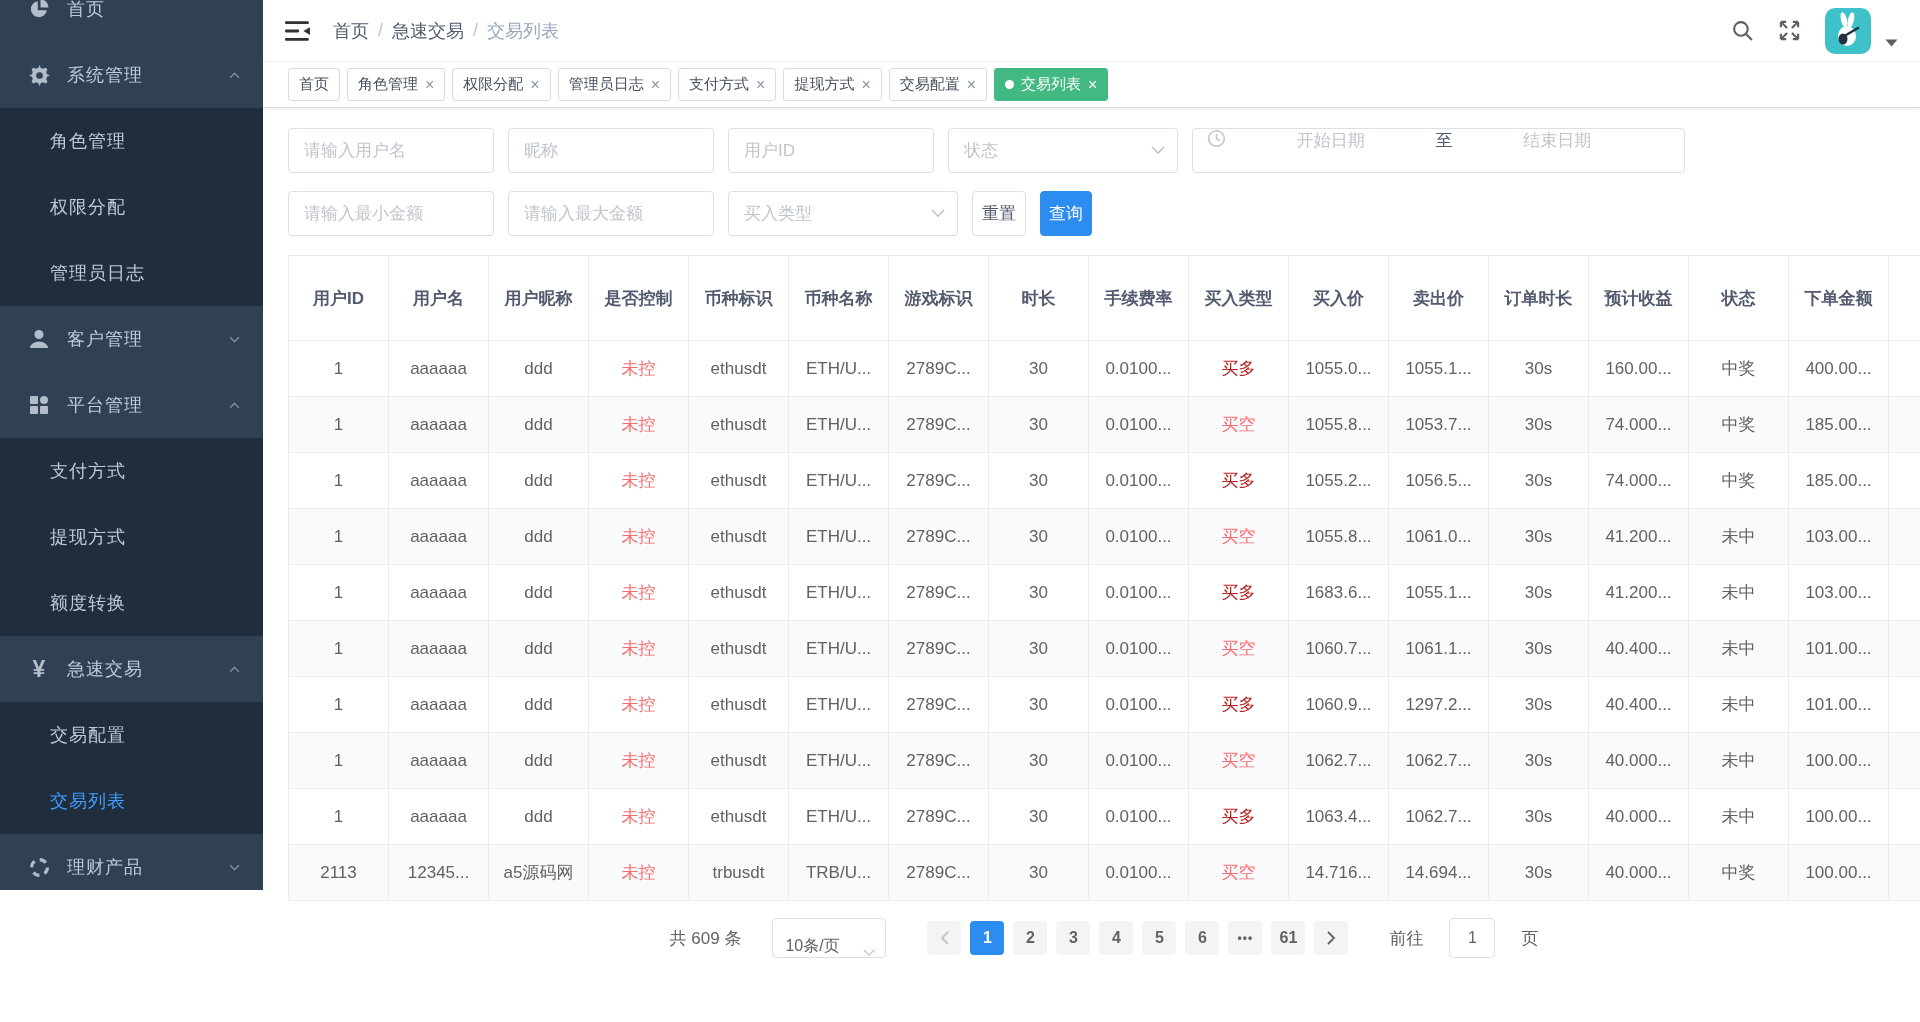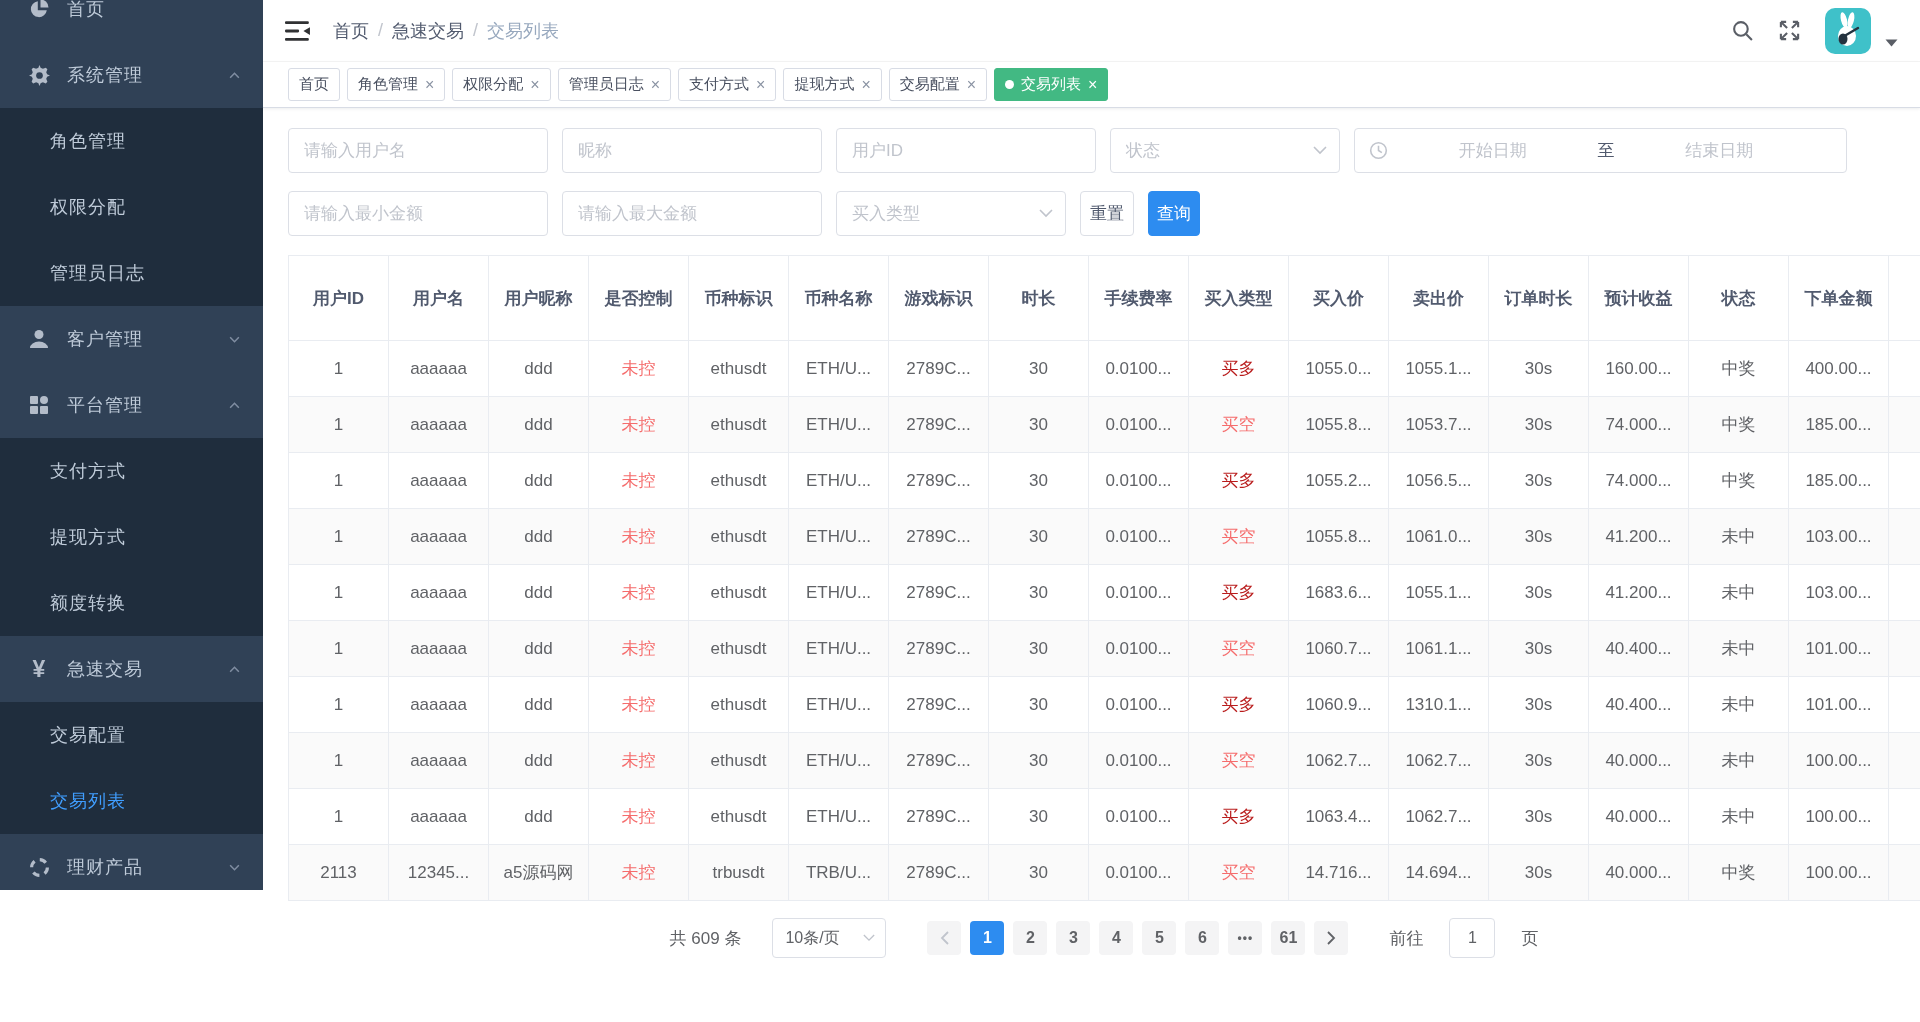--- a/index.html
+++ b/index.html
@@ -45,30 +45,30 @@
          background:#fff; color:#495060; font-size:15px; display:inline-flex;
          align-items:center; gap:7px; cursor:pointer; white-space:nowrap; }
   .tab.active { background:#42b983; border-color:#42b983; color:#fff; }
   .tab .dot { width:9px; height:9px; border-radius:50%; background:#fff; }
   .tab .close { font-size:16px; color:#8a93a3; line-height:1; }
   .tab.active .close { color:#fff; }
 
   
   .content { padding:20px 0 0 25px; }
   .filters-row { display:flex; gap:14px; margin-bottom:18px; align-items:center; }
-  .f-input { width:260px; height:45px; border:1px solid #dcdfe6; border-radius:4px;
+  .f-input { width:206px; height:45px; border:1px solid #dcdfe6; border-radius:4px;
              padding:0 15px; font-size:17px; color:#606266; background:#fff; outline:none;
              font-family:inherit; }
   .f-input::placeholder { color:#c0c4cc; }
   .f-select { width:230px; height:45px; border:1px solid #dcdfe6; border-radius:4px;
               padding:0 12px 0 15px; display:flex; align-items:center;
               justify-content:space-between; background:#fff; cursor:pointer; }
   .f-select .ph { font-size:17px; color:#c0c4cc; }
   .f-date { width:493px; height:45px; border:1px solid #dcdfe6; border-radius:4px;
-            padding:0 30px 0 14px; display:flex; align-items:center; gap:8px;
+            padding:0 30px 0 14px; display:flex; align-items:flex-start; gap:8px;
             background:#fff; cursor:pointer; }
   .f-date .ph { flex:1; text-align:center; font-size:17px; color:#c0c4cc; }
   .f-date .sep { font-size:17px; color:#515a6e; }
   .btn { height:45px; border-radius:4px; font-size:17px; cursor:pointer; font-family:inherit; }
   .btn-reset { width:54px; background:#fff; border:1px solid #dcdfe6; color:#515a6e; }
   .btn-primary { width:52px; background:#2d8cf0; border:1px solid #2d8cf0; color:#fff; }
 
   
   .table-wrap { width:1632px; overflow:hidden; margin-top:19px; }
   table { border-collapse:collapse; table-layout:fixed; width:1722px; }
@@ -78,21 +78,21 @@
   td { height:56px; color:#606266; }
   tbody tr:nth-child(even) { background:#fafafa; }
   .c-red { color:#f56c6c; }
   .c-green { color:#b91c1c; }
 
   
   .pagination { width:1632px; display:flex; align-items:center; justify-content:center;
                 margin-top:17px; gap:9px; font-size:17px; color:#606266; }
   .pg-total { margin-right:22px; }
   .pg-select { width:114px; height:40px; border:1px solid #dcdfe6; border-radius:4px;
-               display:flex; align-items:center; justify-content:space-between;
+               display:flex; align-items:flex-end; justify-content:space-between;
                padding:0 10px 0 12px; margin-right:32px; font-size:16px; color:#606266;
                background:#fff; cursor:pointer; }
   .pg-btn { min-width:34px; height:34px; padding:0 5px; border-radius:4px; background:#f4f4f5;
             display:flex; align-items:center; justify-content:center; font-size:16px;
             font-weight:600; color:#606266; cursor:pointer; }
   .pg-btn.active { background:#2d8cf0; color:#fff; }
   .pg-btn.disabled { color:#c0c4cc; }
   .pg-dots { letter-spacing:1px; font-size:12px; font-weight:bold; }
   .pg-jump { margin-left:32px; display:flex; align-items:center; gap:26px; }
   .pg-jump input { width:46px; height:40px; border:1px solid #dcdfe6; border-radius:4px;
@@ -482,21 +482,21 @@
               <td>aaaaaa</td>
               <td>ddd</td>
               <td class="c-red">未控</td>
               <td>ethusdt</td>
               <td>ETH/U...</td>
               <td>2789C...</td>
               <td>30</td>
               <td>0.0100...</td>
               <td class="c-green">买多</td>
               <td>1060.9...</td>
-              <td>1310.1...</td>
+              <td>1297.2...</td>
               <td>30s</td>
               <td>40.400...</td>
               <td>未中</td>
               <td>101.00...</td>
               <td></td>
             </tr>
             <tr>
               <td>1</td>
               <td>aaaaaa</td>
               <td>ddd</td>

